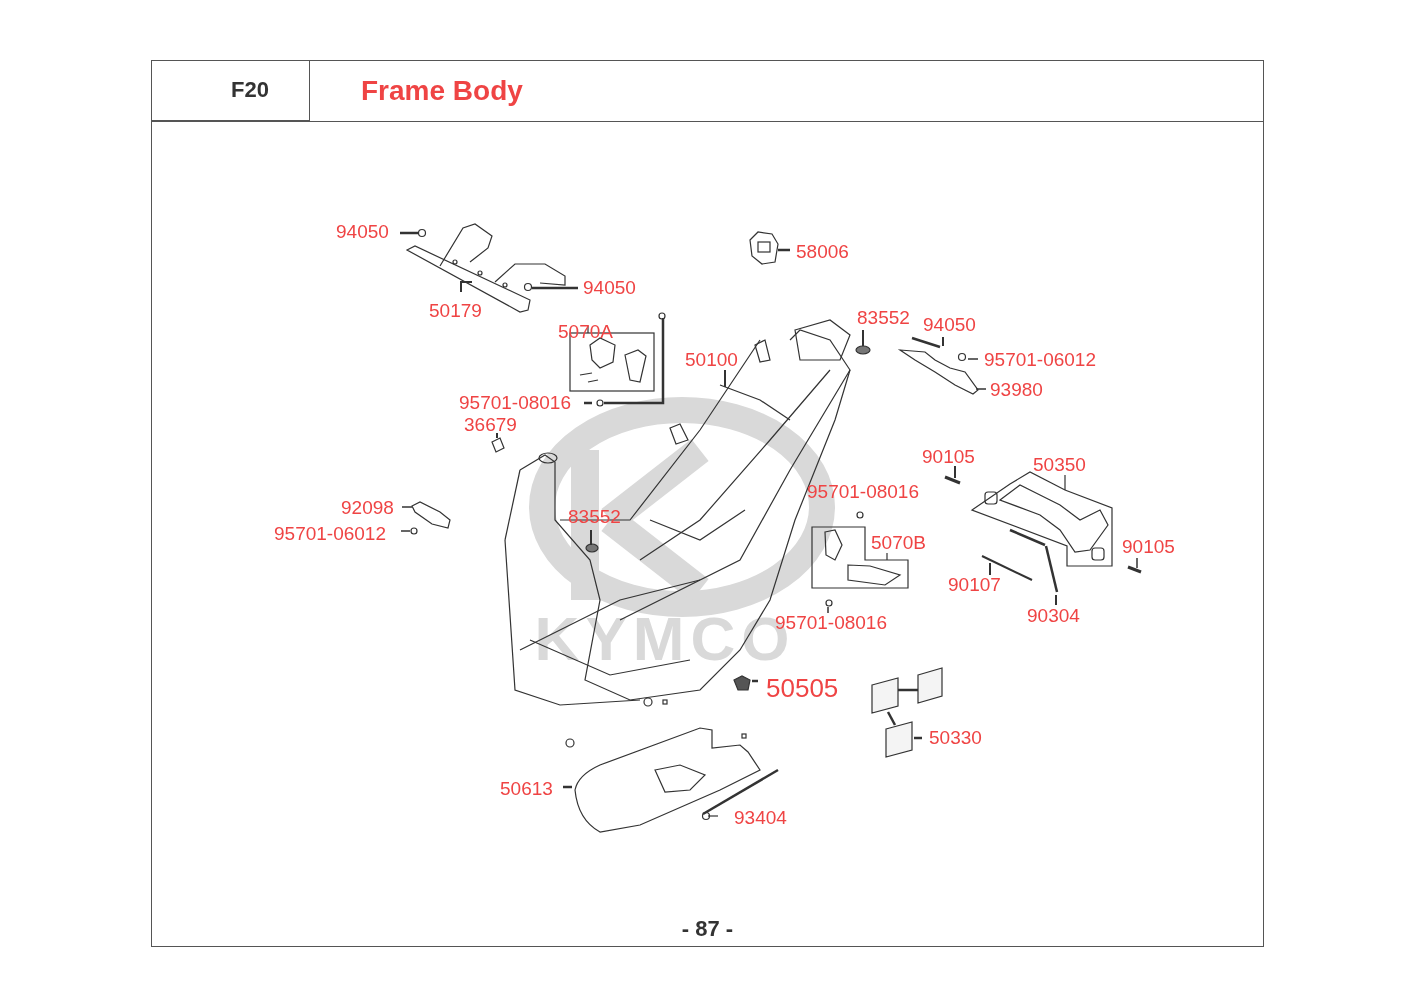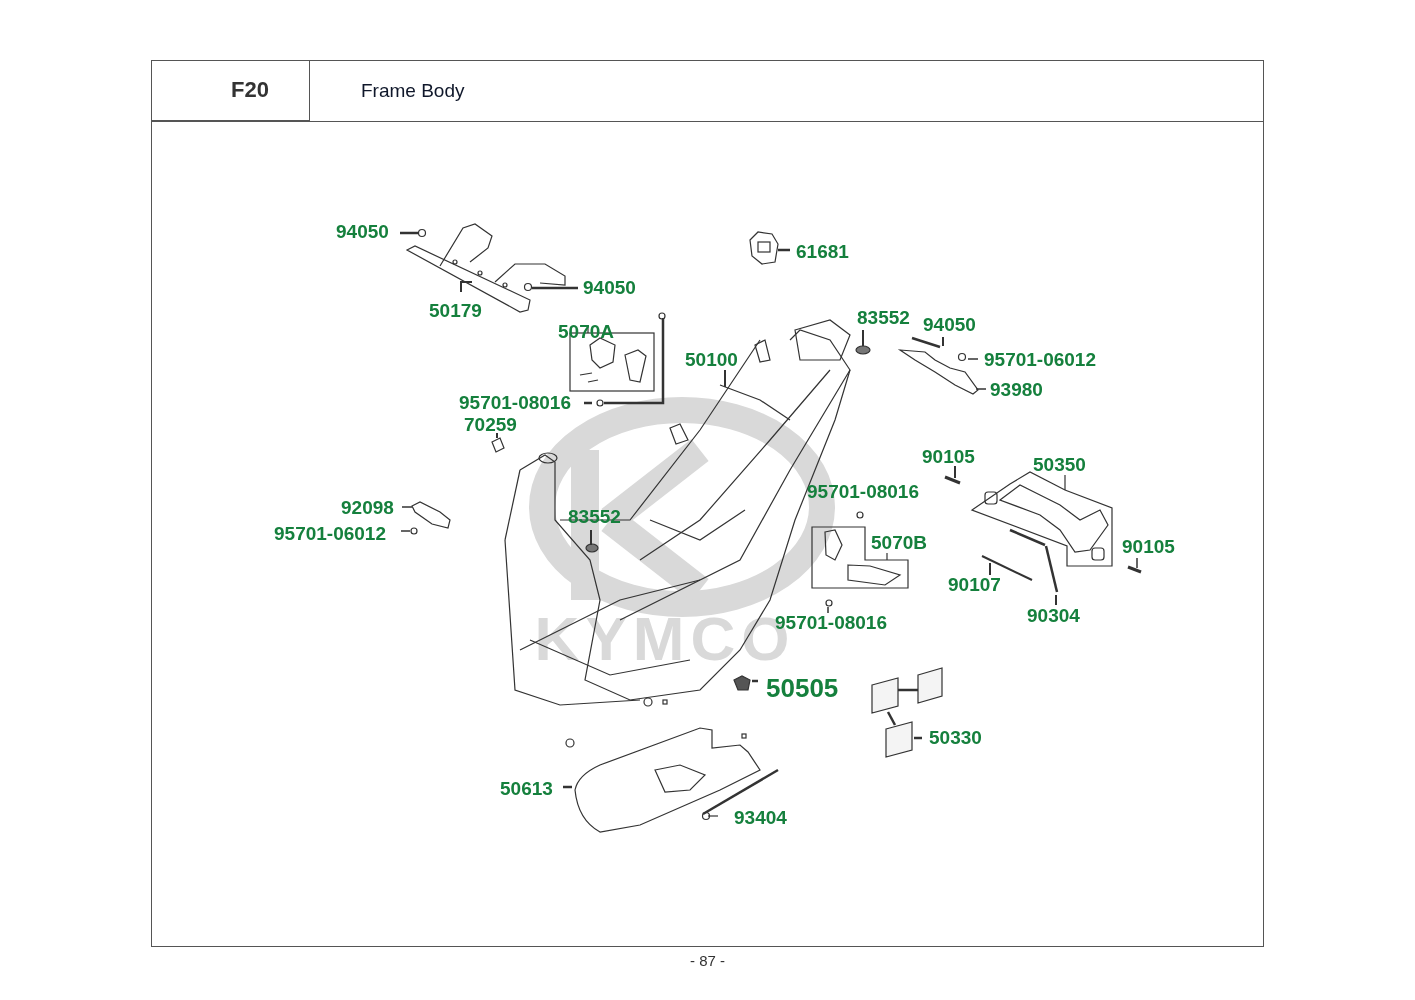--- a/index.html
+++ b/index.html
@@ -6,28 +6,28 @@
     body { width: 1415px; height: 1000px; position: relative; overflow: hidden;
            font-family: "Liberation Sans", sans-serif; color: #333333; }
     .page-frame { position: absolute; left: 151px; top: 60px; width: 1113px; height: 887px;
                   border: 1px solid #555555; box-sizing: border-box; }
     .header-row { position: absolute; left: 151px; top: 60px; height: 62px; width: 1113px; }
     .code-cell { position: absolute; left: 0; top: 0; width: 159px; height: 61px;
                  border-right: 1px solid #555555; border-bottom: 1px solid #555555;
                  box-sizing: border-box; display: flex; align-items: center; justify-content: center;
                  font-weight: bold; font-size: 22px; color: #333333; padding-left: 40px; }
     .title-cell { position: absolute; left: 210px; top: 0; height: 61px; display: flex; align-items: center;
-                  font-weight: normal; font-size: 19px; color: #0f172a; }
+                  font-weight: bold; font-size: 28px; color: #ef4444; }
     .header-rule { position: absolute; left: 151px; top: 121px; width: 1113px; height: 1px; background: #555555; }
     .diagram { position: absolute; left: 0; top: 0; width: 1415px; height: 1000px; }
-    .label { position: absolute; font-weight: bold; font-size: 19px; color: #15803d; white-space: nowrap;
+    .label { position: absolute; font-weight: normal; font-size: 19px; color: #ef4444; white-space: nowrap;
              line-height: 1; }
     .label.big { font-size: 26px; }
-    .page-number { position: absolute; left: 0; width: 1415px; top: 952px; text-align: center;
-                   font-weight: normal; font-size: 15px; color: #333333; }
+    .page-number { position: absolute; left: 0; width: 1415px; top: 916px; text-align: center;
+                   font-weight: bold; font-size: 22px; color: #333333; }
     svg text { font-family: "Liberation Sans", sans-serif; }
   </style>
 </head>
 <body>
 
 <div class="page-frame"></div>
 
 <div class="header-row">
   <div class="code-cell">F20</div>
   <div class="title-cell">Frame Body</div>
@@ -171,29 +171,29 @@
 
     <line x1="703" y1="814" x2="778" y2="770" stroke-width="2.5"></line>
     <circle cx="706" cy="816" r="3.5"></circle>
     <line x1="708" y1="816" x2="718" y2="816" stroke-width="1.2"></line>
   </g>
 </svg>
 
 <div class="label" style="left:336px;top:222px">94050</div>
 <div class="label" style="left:583px;top:278px">94050</div>
 <div class="label" style="left:429px;top:301px">50179</div>
-<div class="label" style="left:796px;top:242px">61681</div>
+<div class="label" style="left:796px;top:242px">58006</div>
 <div class="label" style="left:558px;top:322px">5070A</div>
 <div class="label" style="left:685px;top:350px">50100</div>
 <div class="label" style="left:857px;top:308px">83552</div>
 <div class="label" style="left:923px;top:315px">94050</div>
 <div class="label" style="left:984px;top:350px">95701-06012</div>
 <div class="label" style="left:990px;top:380px">93980</div>
 <div class="label" style="left:459px;top:393px">95701-08016</div>
-<div class="label" style="left:464px;top:415px">70259</div>
+<div class="label" style="left:464px;top:415px">36679</div>
 <div class="label" style="left:922px;top:447px">90105</div>
 <div class="label" style="left:1033px;top:455px">50350</div>
 <div class="label" style="left:807px;top:482px">95701-08016</div>
 <div class="label" style="left:341px;top:498px">92098</div>
 <div class="label" style="left:274px;top:524px">95701-06012</div>
 <div class="label" style="left:568px;top:507px">83552</div>
 <div class="label" style="left:871px;top:533px">5070B</div>
 <div class="label" style="left:1122px;top:537px">90105</div>
 <div class="label" style="left:948px;top:575px">90107</div>
 <div class="label" style="left:1027px;top:606px">90304</div>

